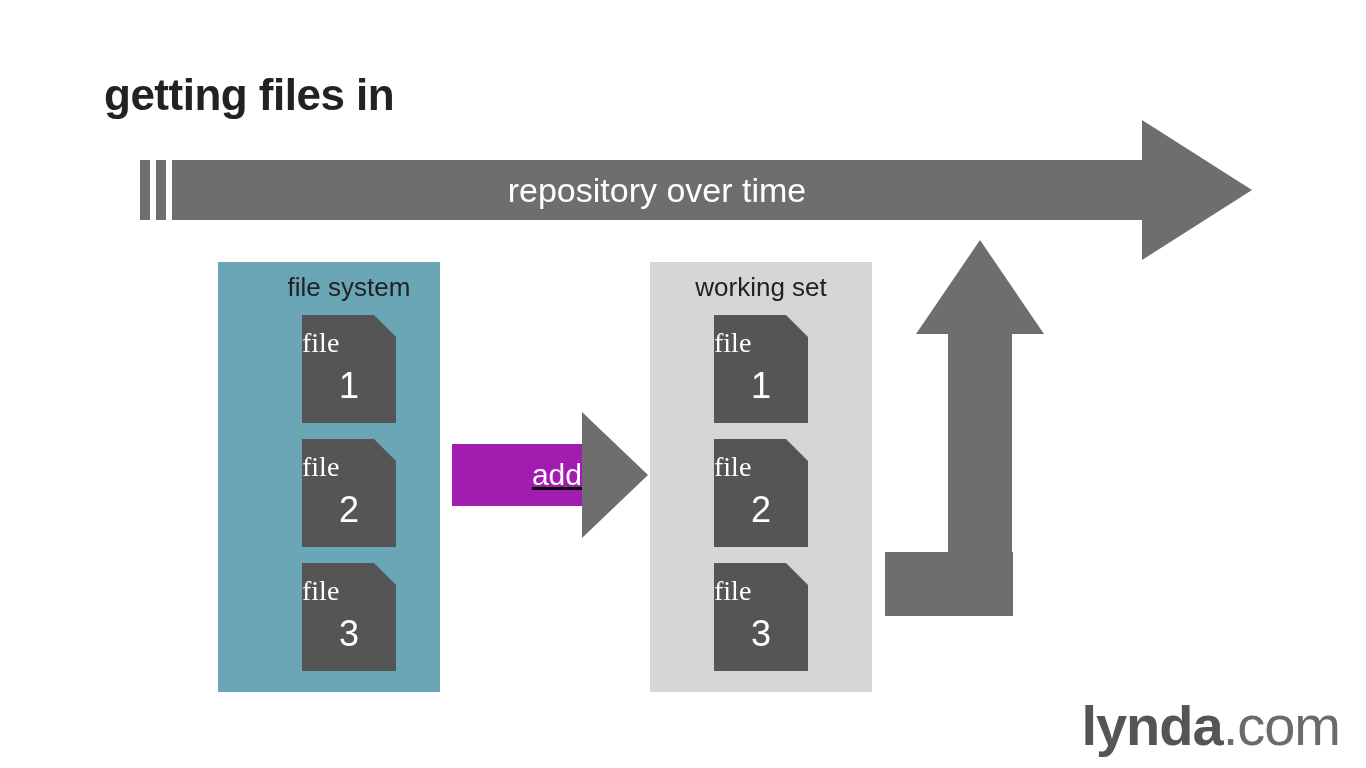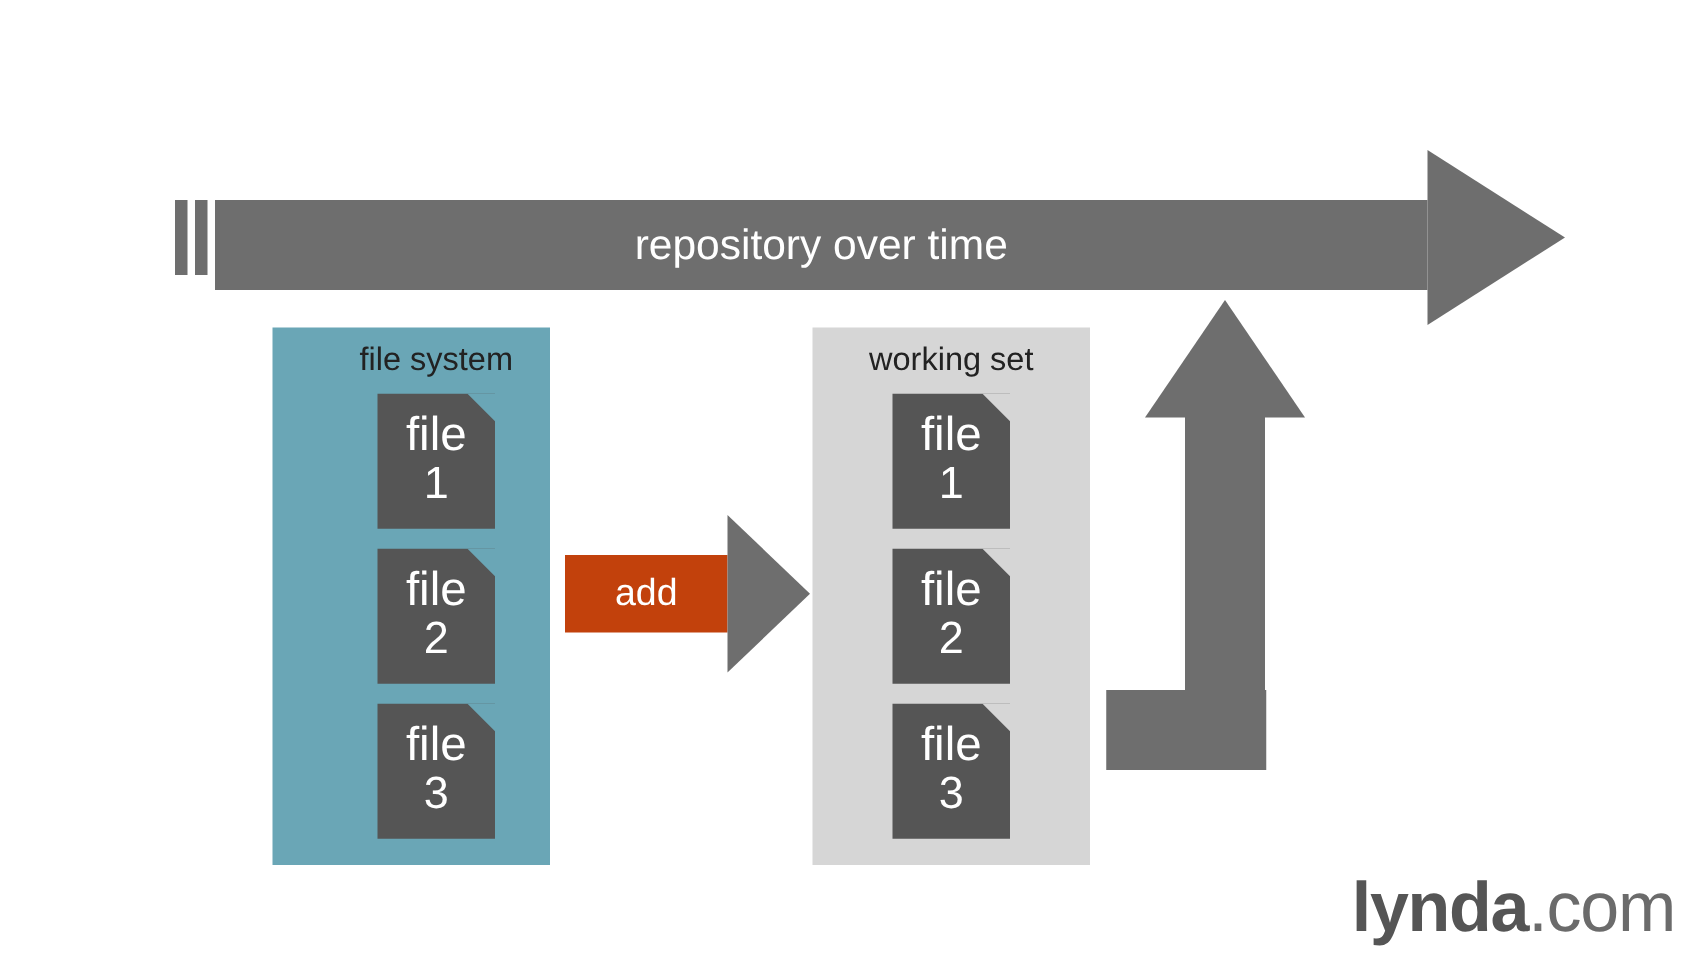--- a/index.html
+++ b/index.html
@@ -9,21 +9,21 @@
   .title {
     position: absolute; left: 104px; top: 70px;
     font-size: 44px; font-weight: 700; color: #222;
     letter-spacing: -0.5px;
   }
 
   
   .timeline { position: absolute; left: 140px; top: 160px; }
   .tl-pre1 { position: absolute; left: 0; top: 0; width: 10px; height: 60px; background: #6e6e6e; }
   .tl-pre2 { position: absolute; left: 16px; top: 0; width: 10px; height: 60px; background: #6e6e6e; }
-  .tl-bar  { position: absolute; left: 32px; top: 0; width: 970px; height: 72px; background: #6e6e6e; display: flex; align-items: center; justify-content: center; }
+  .tl-bar  { position: absolute; left: 32px; top: 0; width: 970px; height: 60px; background: #6e6e6e; display: flex; align-items: center; justify-content: center; }
   .tl-bar span { color: #fff; font-size: 34px; font-weight: 400; }
   .tl-head {
     position: absolute; left: 1002px; top: -40px;
     width: 0; height: 0;
     border-top: 70px solid transparent;
     border-bottom: 70px solid transparent;
     border-left: 110px solid #6e6e6e;
   }
 
   
@@ -35,26 +35,26 @@
   .file { position: relative; width: 94px; height: 108px; margin: 0 auto 16px auto; background: #555; }
   .file::after {
     content: ""; position: absolute; right: 0; top: 0;
     width: 0; height: 0;
     border-top: 22px solid #fff0;
     border-left: 22px solid #fff0;
   }
   
   .col.fs .file::after { border-top-color: #6aa6b6; }
   .col.ws .file::after { border-top-color: #d6d6d6; }
-  .file .word { position: absolute; width: 100%; text-align: center; top: 12px; color: #fff; font-size: 38px; }
+  .file .word { position: absolute; width: 100%; text-align: left; top: 12px; color: #fff; font-size: 28px; font-family: Liberation Serif, serif; }
   .file .num  { position: absolute; width: 100%; text-align: center; top: 50px; color: #fff; font-size: 36px; }
 
   
   .addarrow { position: absolute; left: 452px; top: 444px; }
-  .add-body { position: absolute; left: 0; top: 0; width: 130px; height: 62px; background: #c2410c; display:flex; align-items:center; justify-content:center; }
+  .add-body { position: absolute; left: 0; top: 0; width: 130px; height: 62px; background: #a21caf; display:flex; align-items:center; justify-content:flex-end;text-decoration:underline; }
   .add-body span { color:#fff; font-size:30px; }
   .add-head {
     position:absolute; left:130px; top:-32px;
     width:0; height:0;
     border-top: 63px solid transparent;
     border-bottom: 63px solid transparent;
     border-left: 66px solid #6e6e6e;
   }
 
   
@@ -71,20 +71,21 @@
 
   
   .brand { position: absolute; right: 26px; bottom: 10px; font-size: 56px; color: #6b6b6b; letter-spacing: -1px; font-weight: 400; }
   .brand .bold { color: #555; font-weight: 600; }
 </style>
 </head>
 <body>
 
 <div class="stage">
 
+  <div class="title">getting files in</div>
 
   <div class="timeline">
     <div class="tl-pre1"></div>
     <div class="tl-pre2"></div>
     <div class="tl-bar">
       <span>repository over time</span>
     </div>
     <div class="tl-head"></div>
   </div>
 

